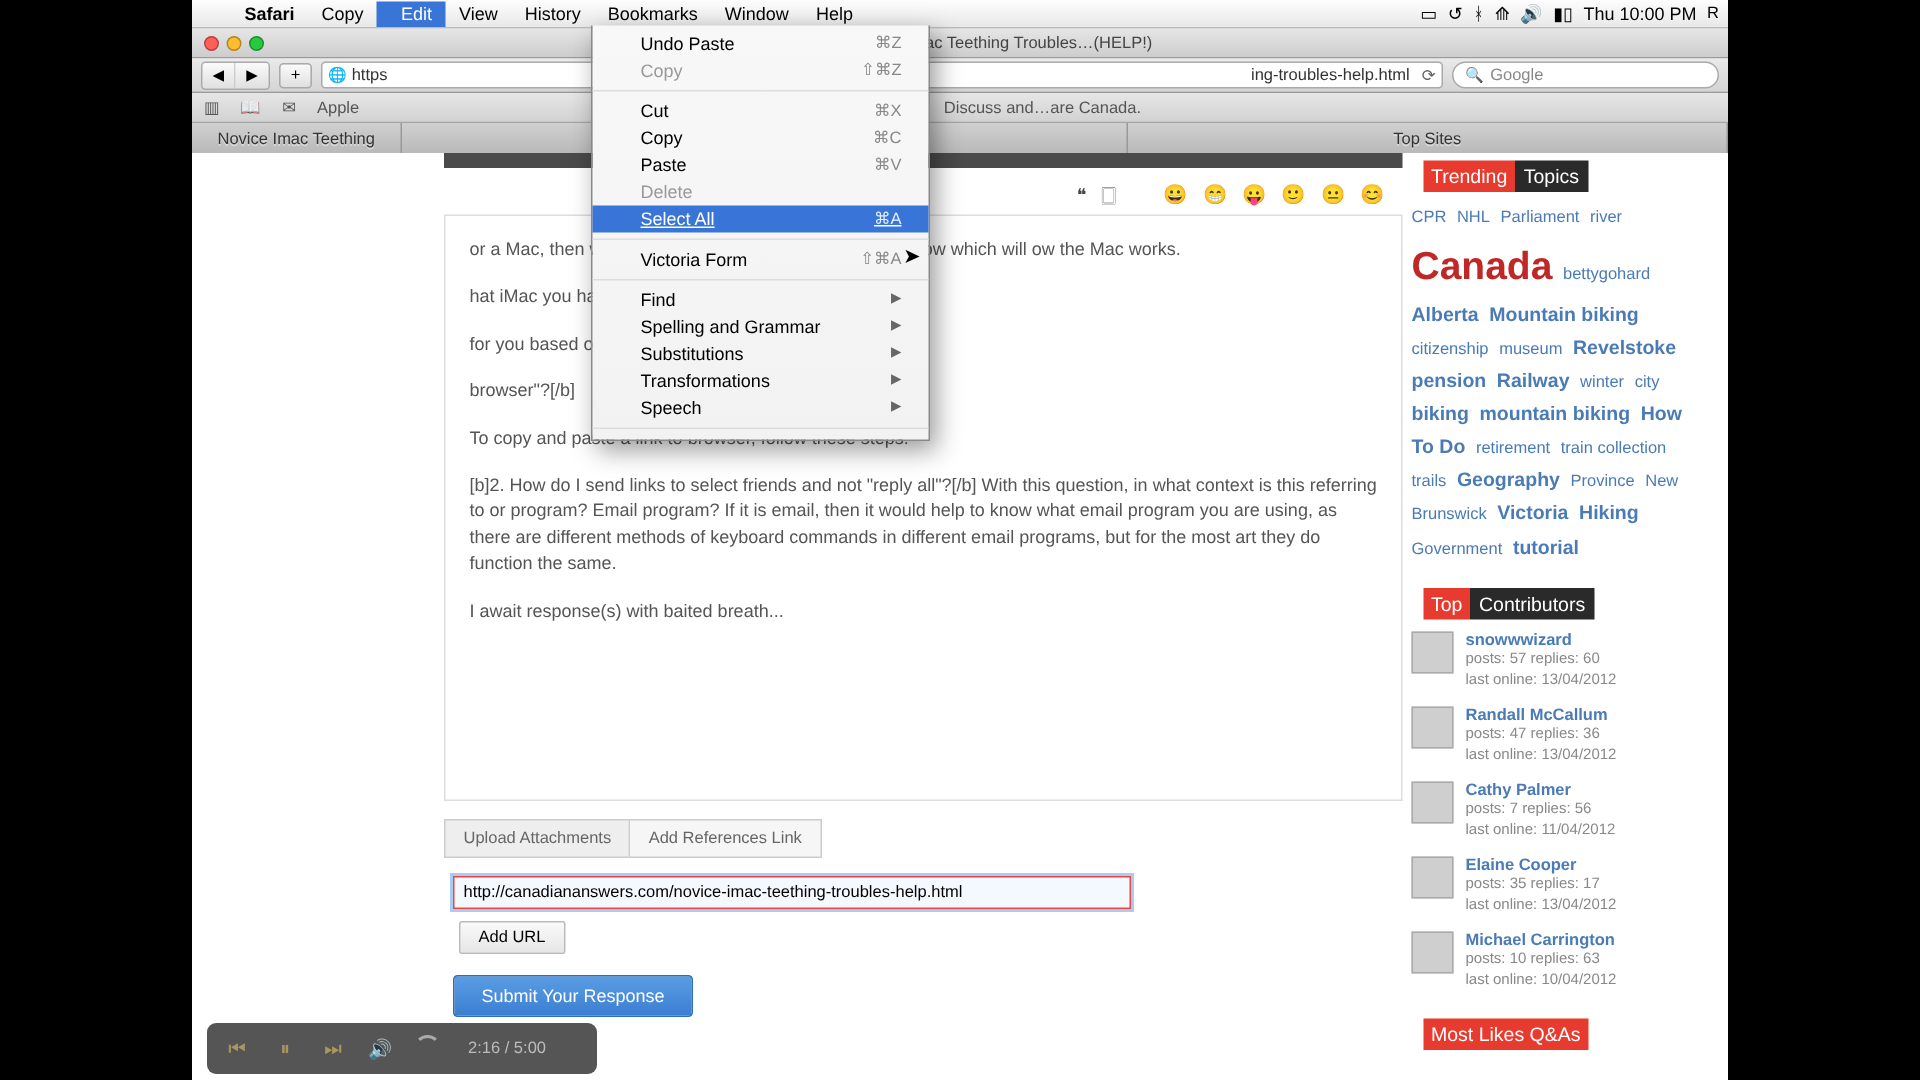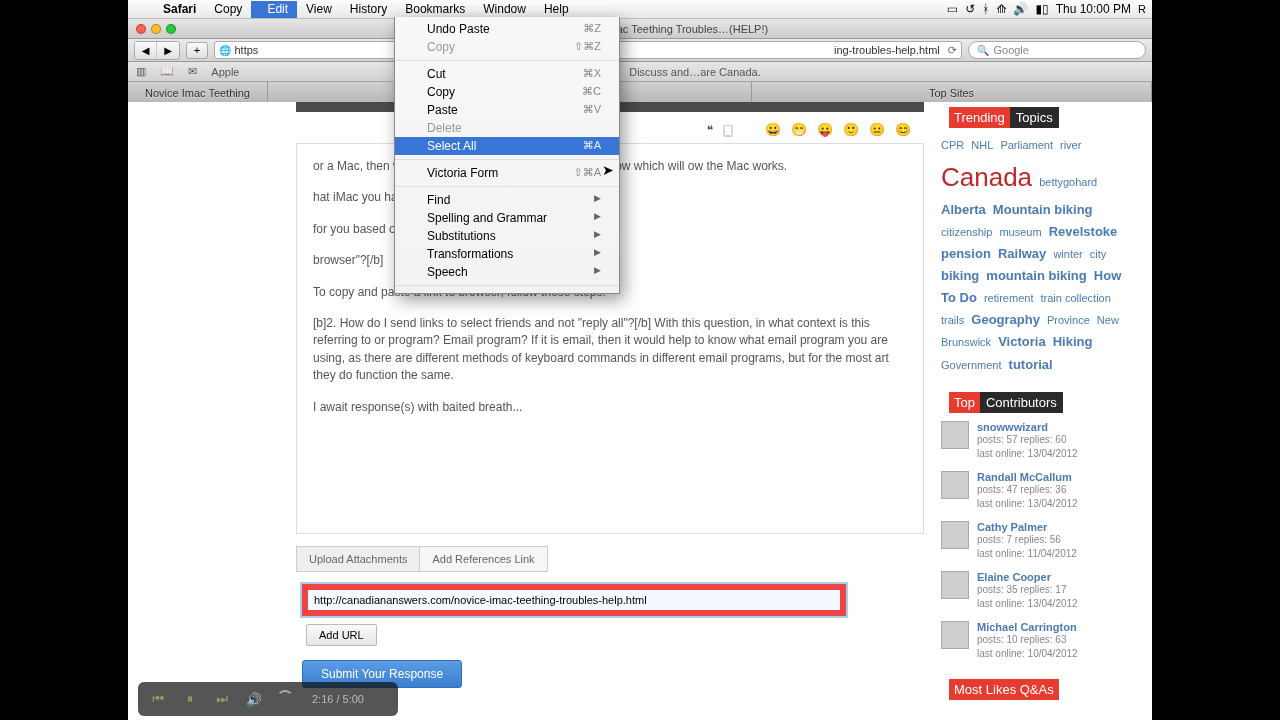--- a/index.html
+++ b/index.html
@@ -13,21 +13,21 @@
 .menuitem { padding: 0 9px; height: 17px; line-height: 17px; }
 .menuitem.active { background: #3875d7; color: #fff; padding-left: 16px; }
 .menuright { margin-left: auto; display: flex; align-items: center; gap: 7px; padding-right: 6px; font-size: 11px; }
 .menuright .ic { font-size: 12px; }
 .clock { font-size: 12px; }
 
 
 .dropdown { position: absolute; left: 266px; top: 17px; width: 226px; background: linear-gradient(#f8f8f8, #f2f2f2); border: 1px solid #888; border-top: none; box-shadow: 4px 6px 16px rgba(0,0,0,0.4); z-index: 100; font-size: 12px; padding: 3px 0; }
 .dd-item { display: flex; padding: 2px 18px 2px 32px; position: relative; }
 .dd-item .sc { margin-left: auto; color: #888; font-size: 11px; }
-.dd-item.sel { background: #3875d7; color: #fff; }
+.dd-item.sel { background: #3875d7; color: #fff; text-decoration: underline; }
 .dd-item.sel .sc { color: #e8f0ff; }
 .dd-item.dis { color: #999; }
 .dd-sep { height: 1px; background: #ddd; margin: 4px 0; }
 .dd-arrow { margin-left: auto; color: #666; font-size: 9px; }
 .cursor { position: absolute; left: 474px; top: 162px; z-index: 200; font-size: 14px; }
 
 
 .titlebar { height: 20px; background: linear-gradient(#e6e6e6, #cdcdcd); border-bottom: 1px solid #9a9a9a; display: flex; align-items: center; font-size: 11px; }
 .traffic { display: flex; gap: 5px; padding: 0 8px; }
 .tl { width: 10px; height: 10px; border-radius: 50%; border: 0.5px solid rgba(0,0,0,0.3); }
@@ -60,32 +60,32 @@
 .main { flex: 1; padding-left: 168px; }
 .editor-top { height: 10px; background: #4a4a4a; margin-bottom: 2px; }
 .toolbar-row { padding: 8px 12px 6px 12px; border-bottom: 1px solid #ddd; display: flex; gap: 10px; align-items: center; font-size: 12px; color: #444; }
 .toolbar-row .btn { cursor: pointer; }
 .emoji { font-size: 13px; }
 .editor { padding: 14px 16px; font-size: 12px; color: #555; line-height: 1.45; border: 1px solid #ddd; border-top: none; min-height: 390px; }
 .editor p { margin-bottom: 14px; }
 .sub-tabs { display: flex; margin-top: 12px; font-size: 11px; }
 .sub-tab { padding: 6px 12px; border: 1px solid #ccc; background: #f6f6f6; color: #666; }
 .sub-tab:first-child { border-right: none; background: #eee; }
-.url-input { margin: 12px 6px 0 6px; width: 544px; padding: 4px 6px; border: 6px solid #ef4444; background: #f4f9ff; font-size: 11px; outline: 2px solid #a8cdf0; }
+.url-input { margin: 12px 6px 0 6px; width: 452px; padding: 4px 6px; border: 1px solid #ef4444; background: #f4f9ff; font-size: 11px; outline: 2px solid #a8cdf0; }
 .add-url-btn { margin: 8px 0 0 10px; padding: 4px 12px; border: 1px solid #bbb; background: linear-gradient(#fafafa,#e6e6e6); font-size: 11px; border-radius: 2px; display: inline-block; }
 .submit { margin: 14px 0 0 6px; padding: 6px 18px; background: linear-gradient(#5a9de4,#3b7ed0); border: 1px solid #2f6db8; color: #fff; font-size: 12px; border-radius: 3px; display: inline-block; }
 
 
-.sidebar { width: 195px; padding: 5px 0 0 6px; font-size: 11px; color: #555; margin-left: 11px; }
+.sidebar { width: 195px; padding: 5px 0 0 6px; font-size: 11px; color: #555; }
 .sec-hd { display: inline-block; padding: 3px 8px; font-size: 13px; margin-bottom: 8px; }
 .sec-hd .red { background: #e83b2f; color: #fff; padding: 3px 5px; }
 .sec-hd .blk { background: #2a2a2a; color: #fff; padding: 3px 6px; }
 .tags { line-height: 1.7; }
 .tags a { color: #4a7bb5; text-decoration: none; margin-right: 4px; }
-.tags .big { font-size: 26px; font-weight: normal; color: #c02828; }
+.tags .big { font-size: 26px; font-weight: bold; color: #c02828; }
 .tags .m { font-size: 13px; font-weight: bold; }
 .contrib { margin-top: 16px; }
 .person { display: flex; gap: 8px; margin-bottom: 10px; }
 .avatar { width: 28px; height: 28px; background: #cfcfcf; border: 1px solid #aaa; }
 .pmeta .nm { color: #4a7bb5; font-weight: bold; font-size: 11px; }
 .pmeta .ln { color: #888; font-size: 10px; line-height: 1.4; }
 
 
 .video-ctrl { position: absolute; left: 138px; top: 682px; width: 260px; height: 34px; background: rgba(20,20,20,0.72); border-radius: 6px; display: flex; align-items: center; padding: 0 10px; gap: 12px; color: #888; font-size: 11px; }
 .video-ctrl .vbtn { width: 20px; text-align: center; color: #a89860; font-size: 13px; }

